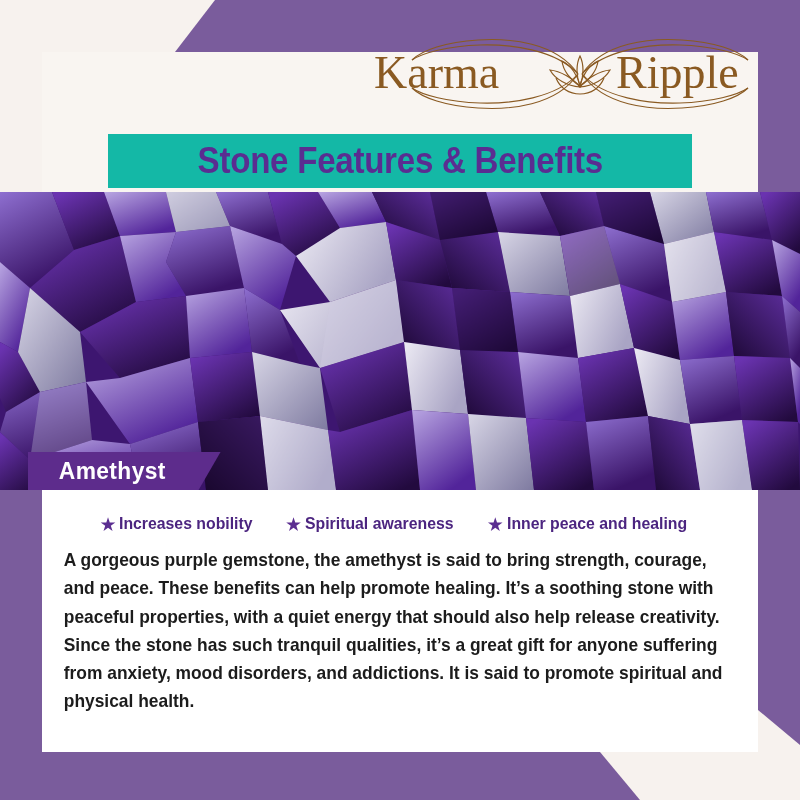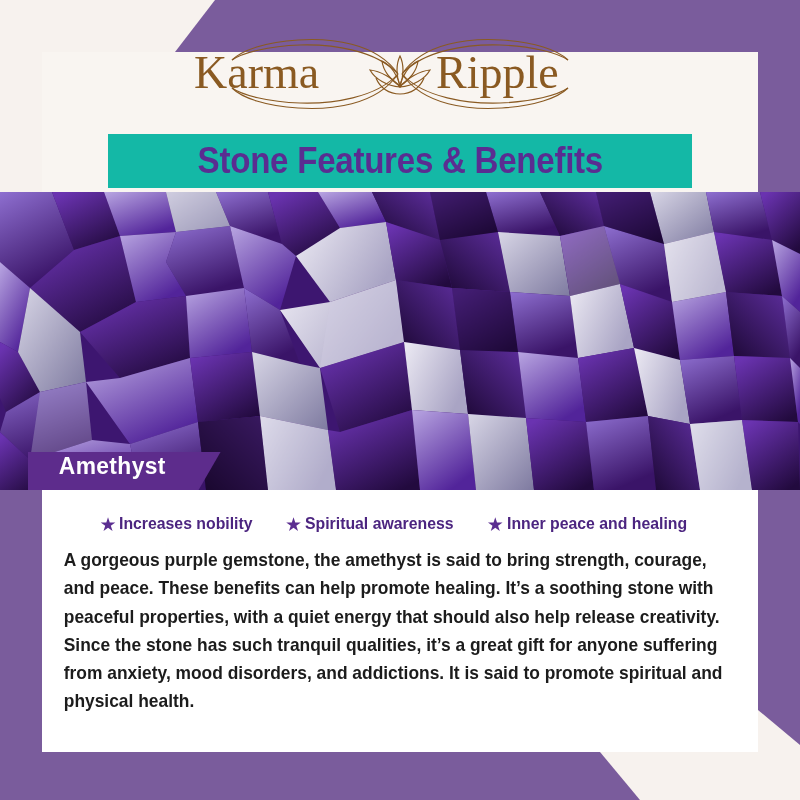--- a/index.html
+++ b/index.html
@@ -32,21 +32,21 @@
     clip-path:polygon(0 0, 600px 0, 640px 48px, 0 48px);
   }
   .inner-card{
     position:absolute;left:42px;top:52px;right:42px;bottom:48px;
     background:#F9F5F1;
   }
 
   
   .logo-wrap{
     position:absolute;left:0;top:26px;width:800px;height:96px;
-    display:flex;align-items:center;justify-content:center;
+    display:flex;align-items:center;justify-content:flex-end;
   }
   .logo-svg{display:block;}
   .logo-text{
     font-family:"Liberation Serif", serif;
     fill:#8A5A22;
   }
 
   
   .title-banner{
     position:absolute;left:108px;top:134px;width:584px;height:54px;
@@ -69,21 +69,21 @@
     overflow:hidden;background:#2A0D4A;
   }
   .photo svg{display:block;width:800px;height:298px;}
 
   
   .stone-tag{
     position:absolute;left:28px;top:452px;height:38px;
     padding:0 52px 0 28px;
     background:#5D2C8C;
     clip-path:polygon(0 0, 100% 0, calc(100% - 22px) 100%, 0 100%);
-    display:flex;align-items:flex-start;
+    display:flex;align-items:center;
   }
   .stone-tag-label{
     font-family:"Liberation Sans Narrow","Liberation Sans",sans-serif;
     font-weight:bold;font-size:24px;color:#FFFFFF;
     letter-spacing:0.4px;white-space:nowrap;
     transform:scaleX(0.95);
   }
 
   
   .content{

